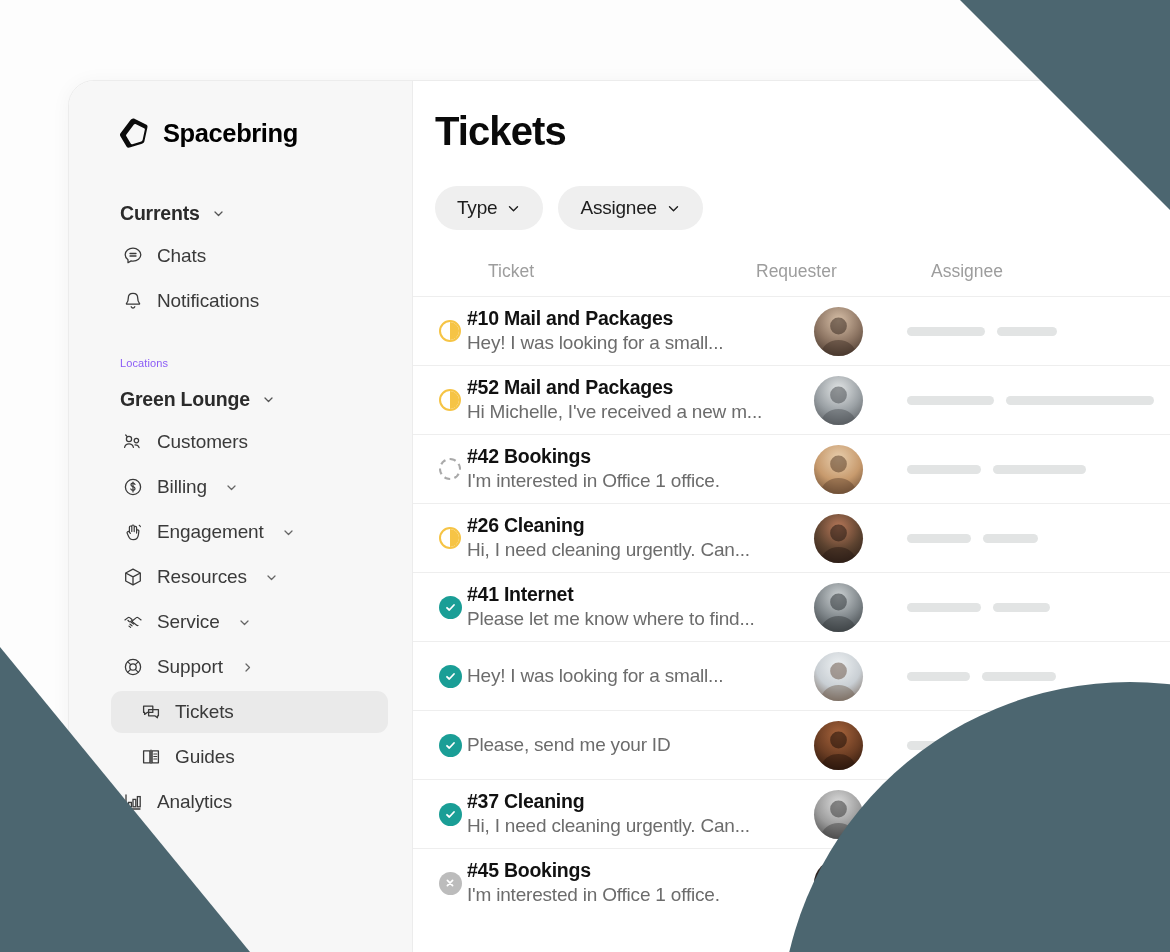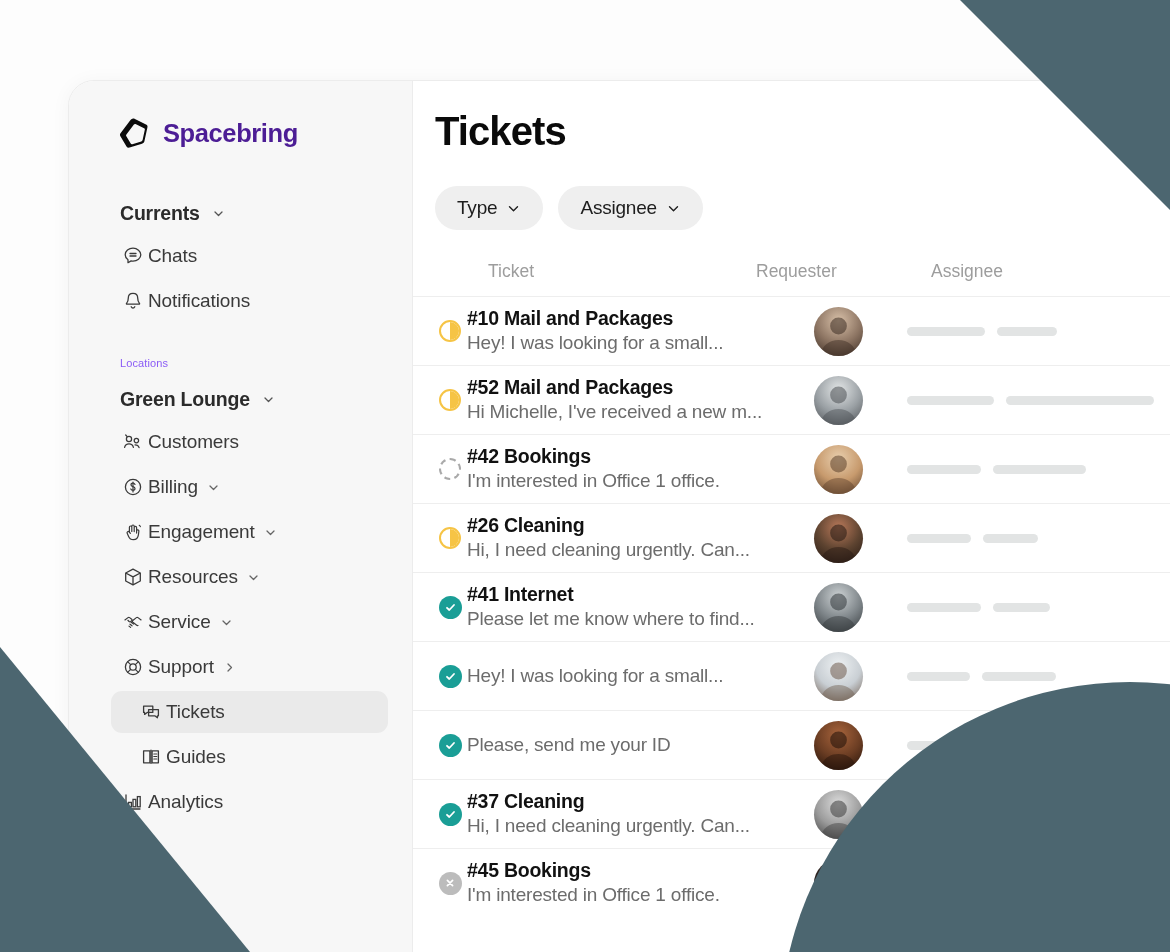--- a/index.html
+++ b/index.html
@@ -60,33 +60,33 @@
   #sidebar {
     width: 344px;
     flex: 0 0 344px;
     background: #f7f7f7;
     border-right: 1px solid #ececec;
     padding: 27px 0 0 0;
     height: 100%;
   }
   .brand { display: flex; align-items: center; gap: 14px; padding: 0 0 0 50px; height: 50px; }
   .brand-mark { width: 30px; height: 32px; flex: 0 0 30px; }
-  .brand-name { font-size: 25.5px; font-weight: 700; color: #4c1d95; letter-spacing: -0.4px; }
+  .brand-name { font-size: 25.5px; font-weight: 700; color: #000000; letter-spacing: -0.4px; }
 
   .nav-section { margin-top: 36px; }
   .nav-caption {
     padding: 0 0 0 51px; font-size: 11px; color: #8b5cf6; font-weight: 400;
     height: 30px; display: flex; align-items: center; letter-spacing: 0.1px;
   }
   .nav-group-head {
     padding: 0 0 0 51px; height: 38px; display: flex; align-items: center; gap: 7px;
     font-size: 19.5px; font-weight: 700; color: #2b2b2b; letter-spacing: -0.2px;
   }
   .nav-item {
-    display: flex; align-items: center; gap: 4px;
+    display: flex; align-items: center; gap: 13px;
     margin: 3px 24px 3px 42px;
     height: 42px; padding-left: 10px;
     border-radius: 11px;
     font-size: 19px; color: #3a3a3a; letter-spacing: -0.1px;
   }
   .nav-item.sub { margin-left: 42px; padding-left: 28px; }
   .nav-item.active { background: #eaeaea; }
   .nav-item .ico { width: 23px; height: 23px; flex: 0 0 23px; display: flex; align-items: center; justify-content: center; }
   .nav-item .lbl { white-space: nowrap; }
   .chev { margin-left: 5px; display: inline-flex; }

